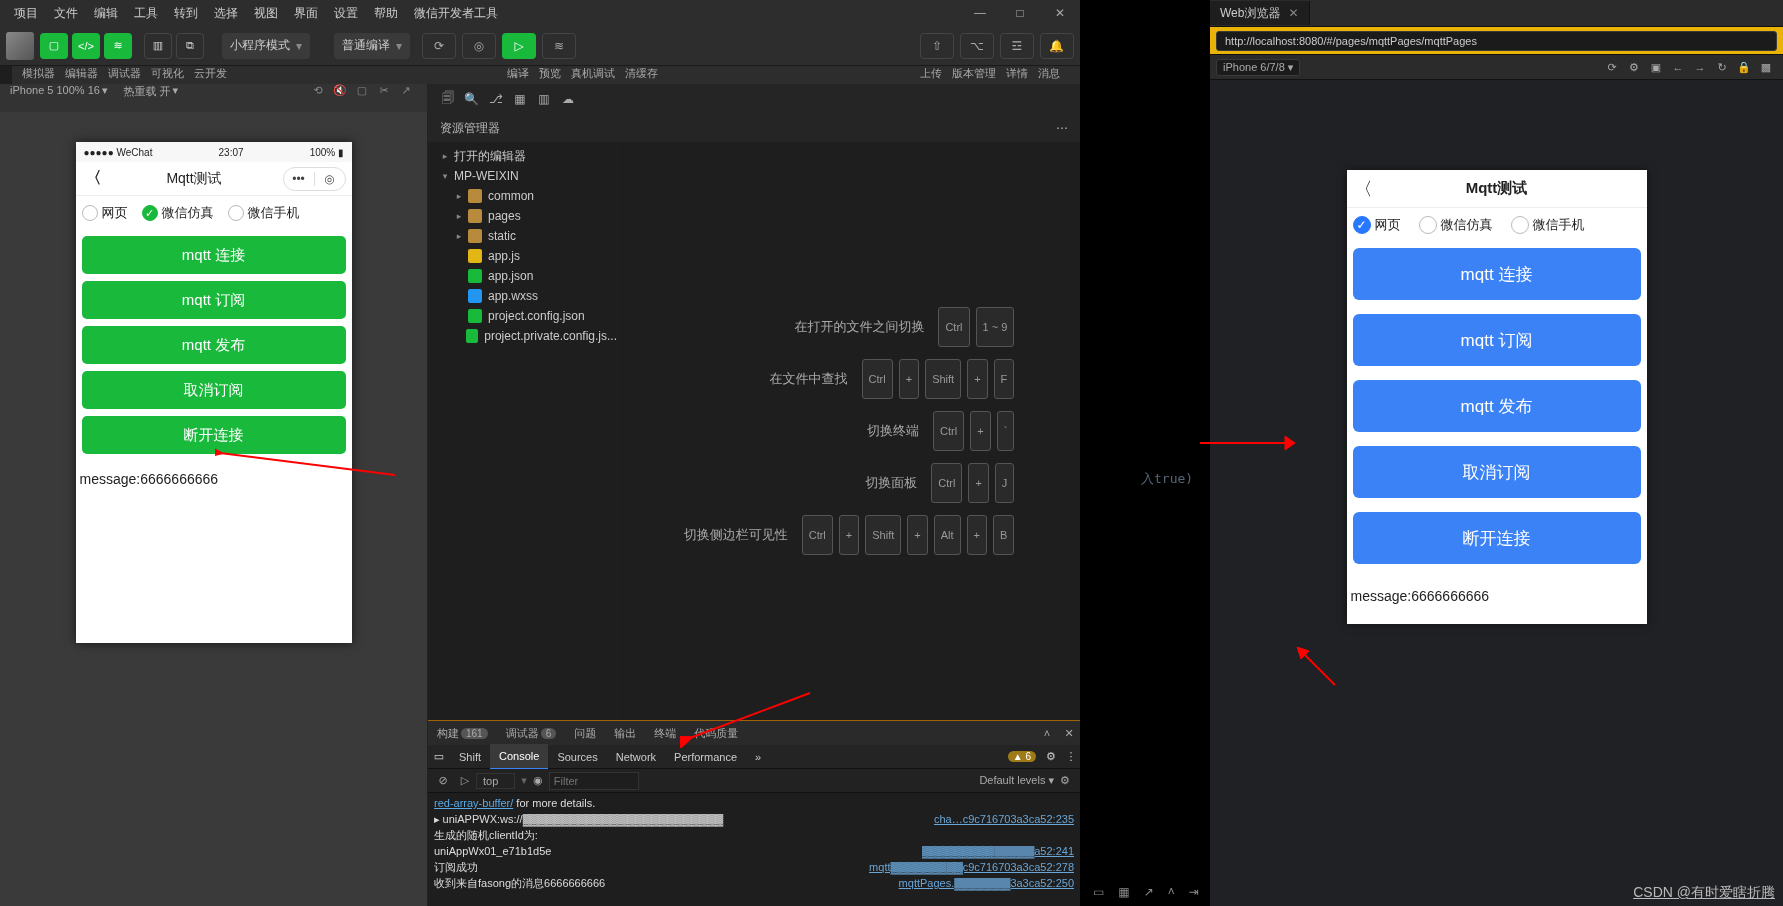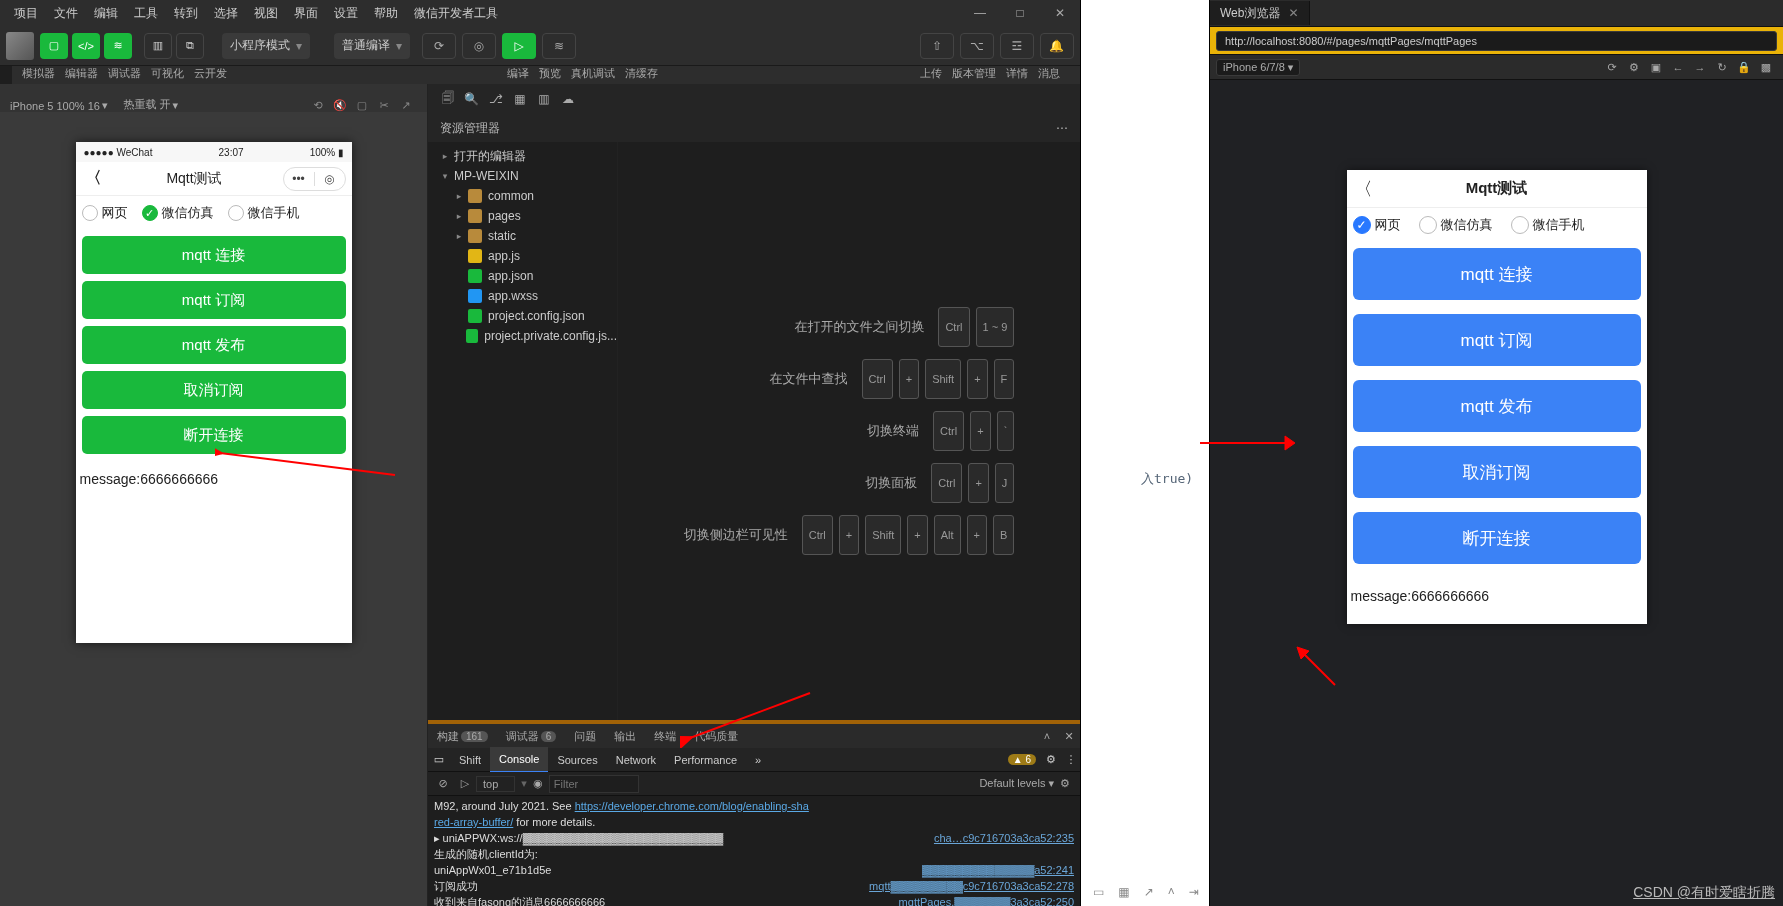--- a/index.html
+++ b/index.html
@@ -22,21 +22,21 @@
   .toolbar .tspacer{flex:1;}
   .toolbar .ricon{width:34px;height:26px;border:1px solid #444;border-radius:4px;margin-left:6px;display:flex;align-items:center;justify-content:center;color:#aaa;}
   .toolbar .green{border:none;background:#19b93c;color:#fff;}
   .secline{height:18px;background:#2d2d2d;display:flex;padding:0 10px;align-items:flex-start;font-size:11px;color:#aaa;margin-left:12px;}
   .secline .sitem{margin-right:10px;}
   .secline .sspacer{flex:1;}
   
   .body{flex:1;display:flex;min-height:0;}
   
   .simcol{width:428px;background:#3a3a3a;display:flex;flex-direction:column;border-right:1px solid #222;}
-  .simbar{height:28px;display:flex;align-items:flex-end;padding:0 10px;color:#aaa;font-size:11px;background:#333;}
+  .simbar{height:28px;display:flex;align-items:flex-start;padding:0 10px;color:#aaa;font-size:11px;background:#333;}
   .simbar .caret{margin-left:2px;}
   .simbar .sp{flex:1;}
   .simbar .ic{width:22px;text-align:center;color:#888;}
   .simhost{flex:1;display:flex;justify-content:center;align-items:flex-start;background:#3a3a3a;padding-top:30px;}
   .phone{width:276px;background:#fff;box-shadow:0 0 10px rgba(0,0,0,.6);}
   .statusbar{height:20px;display:flex;align-items:center;justify-content:space-between;padding:0 8px;font-size:10px;background:#f7f7f7;color:#222;gap:16px;}
   .navbar{height:34px;display:flex;align-items:center;padding:0 6px;border-bottom:1px solid #eee;background:#fff;}
   .navback{font-size:16px;font-weight:bold;padding:0 4px;color:#222;}
   .navtitle{flex:1;text-align:center;color:#222;font-size:14px;}
   .capsule{display:flex;border:1px solid #ddd;border-radius:14px;height:24px;align-items:center;}
@@ -64,39 +64,39 @@
   .jsf{background:#e2b615;}
   .jsonf{background:#19b93c;}
   .wxssf{background:#2196f3;}
   .indent1{padding-left:26px;}
   .welcome{flex:1;display:flex;align-items:center;justify-content:center;flex-direction:column;color:#aaa;background:#1e1e1e;}
   .hints{display:flex;flex-direction:column;gap:12px;}
   .hrow{display:flex;align-items:center;justify-content:flex-end;gap:14px;font-size:13px;}
   .keys{display:flex;gap:6px;color:#999;}
   .key{border:1px solid #555;border-radius:3px;padding:13px 6px;font-size:11px;background:#2a2a2a;}
   
-  .devwrap{height:186px;display:flex;flex-direction:column;border-top:4px solid #a16207;background:#1d4ed8;}
+  .devwrap{height:186px;display:flex;flex-direction:column;border-top:1px solid #a16207;background:#1d4ed8;}
   .devtabs{height:24px;display:flex;align-items:center;background:#2a2a2a;font-size:11px;color:#aaa;}
   .devtabs .dt{padding:0 9px;line-height:24px;position:relative;}
   .devtabs .cnt{background:#555;border-radius:8px;padding:0 5px;margin-left:2px;font-size:10px;}
   .devtabs .sp{flex:1;}
   .devtabs .dctl{width:22px;text-align:center;}
   .devsub{height:24px;display:flex;align-items:center;background:#242424;border-bottom:1px solid #111;font-size:11px;color:#ccc;}
   .devsub .dst{padding:0 9px;line-height:24px;}
   .devsub .dst.act{background:#3a3a3a;border-bottom:2px solid #3b82f6;color:#fff;}
   .warnBadge{background:#9e7b17;color:#fff;border-radius:8px;padding:0 5px;font-size:10px;margin-left:auto;margin-right:4px;}
   .filterbar{height:24px;display:flex;align-items:center;padding:0 4px;border-bottom:1px solid #111;font-size:11px;color:#aaa;background:#222;}
   .filterbar .fic{width:22px;text-align:center;}
   .filterbar select,.filterbar input{background:#1e1e1e;border:1px solid #333;color:#ccc;height:18px;font-size:11px;padding:0 4px;}
   .console{flex:1;overflow:hidden;font-family:Consolas,monospace;font-size:11px;color:#ddd;padding:2px 6px;background:#1e1e1e;line-height:16px;}
   .cl{white-space:nowrap;overflow:hidden;text-overflow:ellipsis;}
   .cl .right{float:right;color:#6aa6d8;text-decoration:underline;}
   .cl .link{color:#5aa9e6;text-decoration:underline;}
   
-  .gap{width:128px;background:#ffffff;display:flex;flex-direction:column;}
+  .gap{width:128px;background:#000000;display:flex;flex-direction:column;}
   .gap .snip{color:#556577;font-family:Consolas,monospace;font-size:13px;margin-top:470px;padding-left:60px;white-space:nowrap;}
   .giconbar{margin-top:auto;height:28px;display:flex;align-items:center;gap:14px;padding-left:12px;color:#888;}
   
   .browser{width:574px;background:#2b2b2b;display:flex;flex-direction:column;border-left:1px solid #000;}
   .btab{height:26px;display:flex;align-items:center;background:#2b2b2b;}
   .btab .bt{background:#1e1e1e;padding:0 10px;line-height:24px;border-right:1px solid #111;display:flex;align-items:center;gap:8px;}
   .btab .bx{color:#888;}
   .addrbar{height:28px;display:flex;align-items:center;padding:0 6px;background:#eab308;border-top:1px solid #111;}
   .addr{flex:1;height:20px;background:#1b1b1b;border:1px solid #3a3a3a;border-radius:3px;color:#ccc;font-size:11px;padding:0 8px;display:flex;align-items:center;}
   .devbar{height:26px;display:flex;align-items:center;padding:0 6px;background:#2b2b2b;border-top:1px solid #111;border-bottom:1px solid #111;color:#aaa;font-size:11px;}
@@ -395,21 +395,20 @@
             <span class="fic">▷</span>
             <span style="border:1px solid #333;padding:1px 16px 1px 6px;margin-right:6px;">top</span>
             <span style="color:#666;">▾</span>
             <span class="fic">◉</span>
             <input style="width: 90px;" placeholder="Filter">
             <span style="flex:1;"></span>
             <span><span>Default levels</span> ▾</span>
             <span class="fic">⚙</span>
           </div>
           <div class="console" id="console">
-              <div class="cl ">M92, around July 2021. See <span class="link">https://developer.chrome.com/blog/enabling-sha</span></div>
               <div class="cl "><span class="link">red-array-buffer/</span> for more details.</div>
               <div class="cl "><span class="right">cha…c9c716703a3ca52:235</span>▸ uniAPPWX:ws://▓▓▓▓▓▓▓▓▓▓▓▓▓▓▓▓▓▓▓▓▓▓▓▓▓</div>
               <div class="cl ">生成的随机clientId为:</div>
               <div class="cl "><span class="right">▓▓▓▓▓▓▓▓▓▓▓▓▓▓a52:241</span>uniAppWx01_e71b1d5e</div>
               <div class="cl "><span class="right">mqtt▓▓▓▓▓▓▓▓▓c9c716703a3ca52:278</span>订阅成功</div>
               <div class="cl "><span class="right">mqttPages.▓▓▓▓▓▓▓3a3ca52:250</span>收到来自fasong的消息6666666666</div>
             </div>
         </div>
       </div>
     </div>

